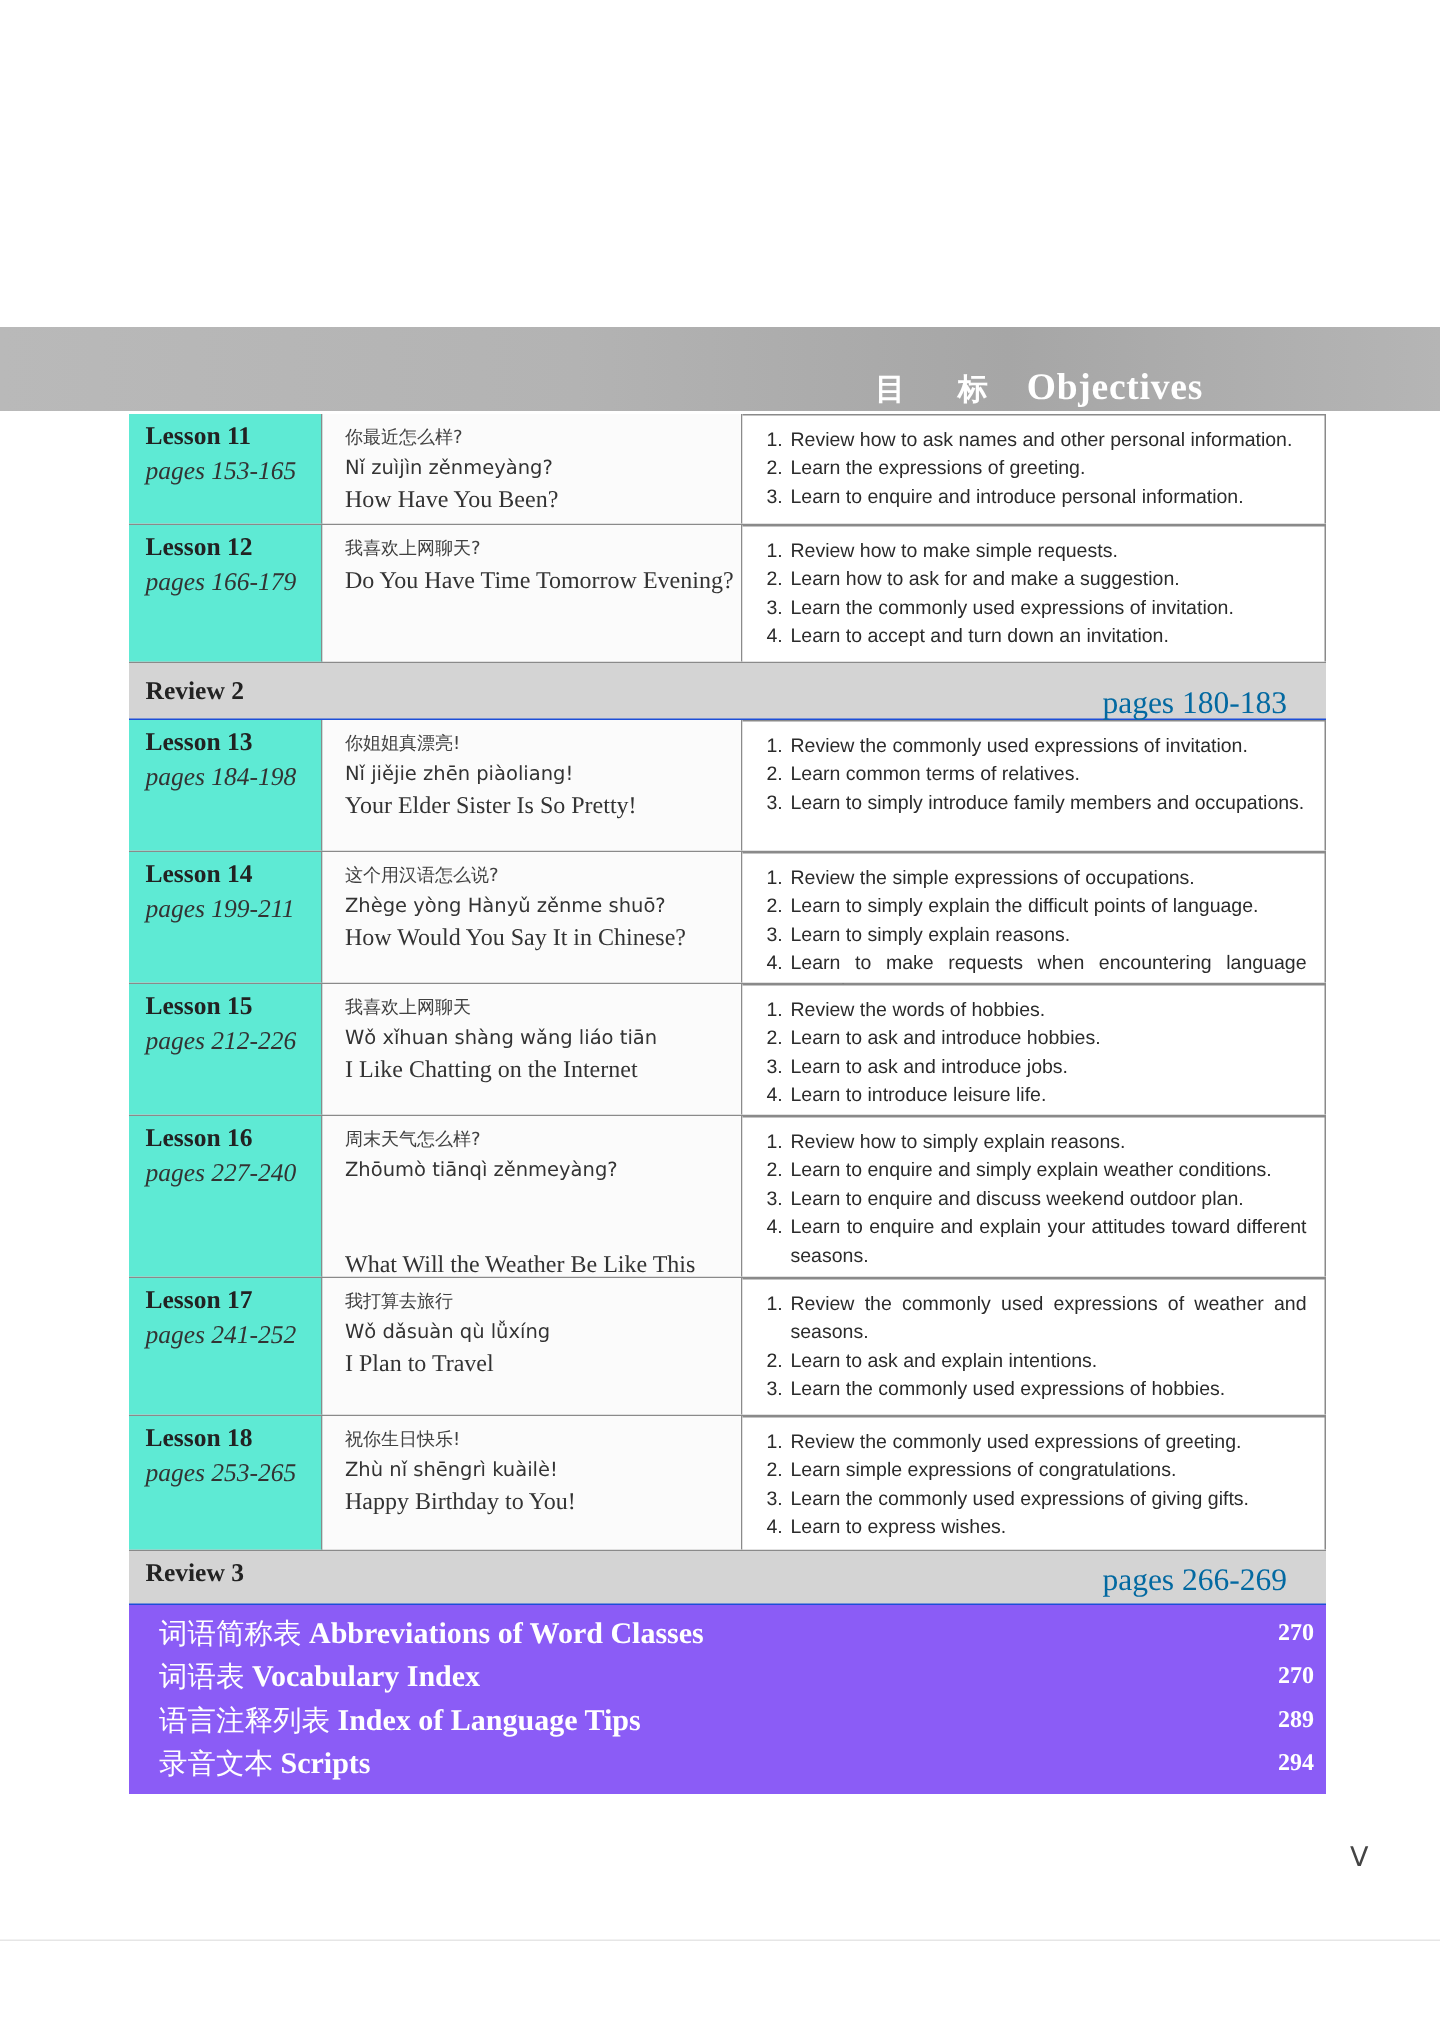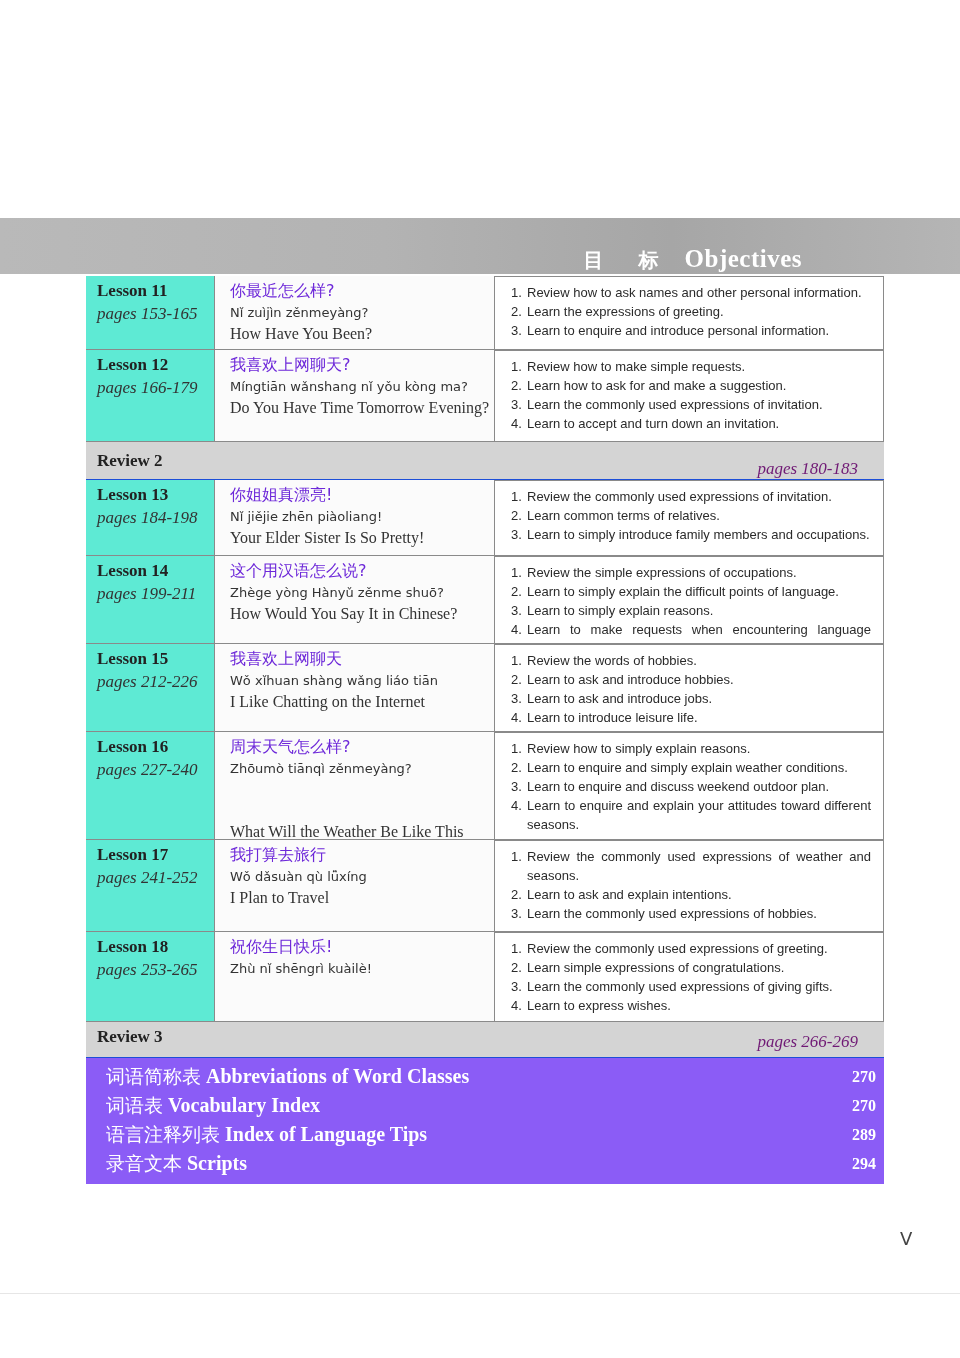--- a/index.html
+++ b/index.html
@@ -27,38 +27,38 @@
     .c2 {
       width: 280px; background: #fbfbfb; border-right: 1px solid #8a8a8a; box-sizing: border-box;
       padding: 3px 0 0 15px;
     }
     .c3 {
       flex: 1; background: #ffffff; box-sizing: border-box; padding: 6px 12px 0 16px;
       border-right: 1px solid #8a8a8a; border-top: 1px solid #8a8a8a;
     }
     .lesson-title { font-weight: bold; font-size: 17px; line-height: 24px; color: #222; }
     .lesson-pages { font-style: italic; font-size: 17px; line-height: 22px; color: #333; }
-    .cn-title { font-family: "DejaVu Sans", sans-serif; font-size: 16px; line-height: 24px; color: #6d28d9; }
+    .cn-title { font-family: "DejaVu Sans", sans-serif; font-size: 12px; line-height: 24px; color: #404040; }
     .pinyin { font-family: "DejaVu Sans", sans-serif; font-size: 13px; line-height: 20px; color: #333; }
     .en-title { font-size: 16px; line-height: 22px; color: #333; }
     .en-title.wrap { line-height: 26px; margin-top: 40px; }
     ol.obj { margin: 0; padding: 0 0 0 0; list-style: none; }
     ol.obj li {
       font-family: "Liberation Sans", sans-serif; font-size: 13px; line-height: 19px; color: #2b2b2b;
       display: flex;
     }
     ol.obj li .num { width: 16px; flex: none; }
     ol.obj li .txt { flex: 1; text-align: justify; }
     .review-row {
       display: flex; justify-content: space-between; align-items: center;
       background: #d4d4d4; border-bottom: 1px solid #1d4ed8; box-sizing: border-box;
       padding: 0 26px 0 11px;
     }
     .review-label { font-weight: bold; font-size: 17px; color: #222; }
-    .review-pages { font-style: italic; font-size: 17px; color: #701a75; }
+    .review-pages { font-size: 21px; color: #0369a1; }
     .index-band {
       background: #8b5cf6; padding: 4px 8px 6px 20px; box-sizing: border-box;
     }
     .index-item { display: flex; justify-content: space-between; align-items: center; height: 29px; }
     .index-label { color: #ffffff; font-weight: bold; font-size: 20px; }
     .index-label .cn { font-family: "DejaVu Sans", sans-serif; font-weight: normal; font-size: 19px; }
     .index-page { color: #ffffff; font-weight: bold; font-size: 16px; }
     .page-number {
       position: absolute; left: 900px; top: 1228px; font-family: "DejaVu Sans", sans-serif; font-size: 18px; color: #444;
     }
@@ -102,21 +102,20 @@
     </div>
   </div>
 
   <div class="row" style="height:92px;">
     <div class="c1">
       <div class="lesson-title">Lesson 12</div>
       <div class="lesson-pages">pages 166-179</div>
     </div>
     <div class="c2">
       <div class="cn-title">我喜欢上网聊天?</div>
-      <div class="pinyin">Míngtiān wǎnshang nǐ yǒu kòng ma?</div>
       <div class="en-title">Do You Have Time Tomorrow Evening?</div>
     </div>
     <div class="c3">
       <ol class="obj">
         <li>
             <span class="num">1.</span>
             <span class="txt">Review how to make simple requests.</span>
           </li>
         <li>
             <span class="num">2.</span>
@@ -132,21 +131,21 @@
           </li>
       </ol>
     </div>
   </div>
 
   <div class="review-row" style="height:38px;">
     <span class="review-label">Review 2</span>
     <span class="review-pages" style="margin-top:16px;">pages 180-183</span>
   </div>
 
-  <div class="row" style="height:76px;">
+  <div class="row" style="height:88px;">
     <div class="c1">
       <div class="lesson-title">Lesson 13</div>
       <div class="lesson-pages">pages 184-198</div>
     </div>
     <div class="c2">
       <div class="cn-title">你姐姐真漂亮!</div>
       <div class="pinyin">Nǐ jiějie zhēn piàoliang!</div>
       <div class="en-title">Your Elder Sister Is So Pretty!</div>
     </div>
     <div class="c3">
@@ -292,20 +291,21 @@
   </div>
 
   <div class="row" style="height:90px;">
     <div class="c1">
       <div class="lesson-title">Lesson 18</div>
       <div class="lesson-pages">pages 253-265</div>
     </div>
     <div class="c2">
       <div class="cn-title">祝你生日快乐!</div>
       <div class="pinyin">Zhù nǐ shēngrì kuàilè!</div>
+      <div class="en-title">Happy Birthday to You!</div>
     </div>
     <div class="c3">
       <ol class="obj">
         <li>
             <span class="num">1.</span>
             <span class="txt">Review the commonly used expressions of greeting.</span>
           </li>
         <li>
             <span class="num">2.</span>
             <span class="txt">Learn simple expressions of congratulations.</span>

